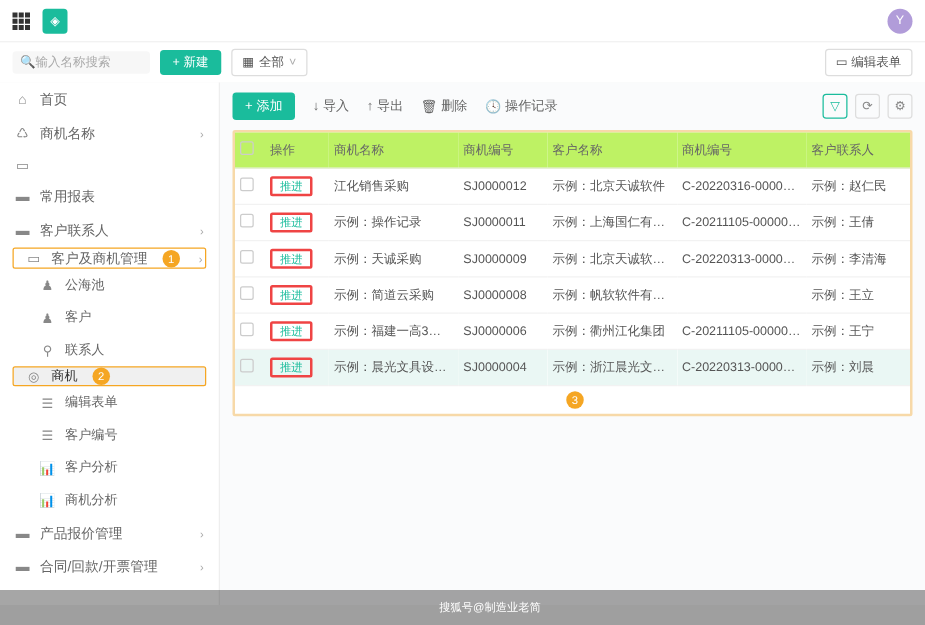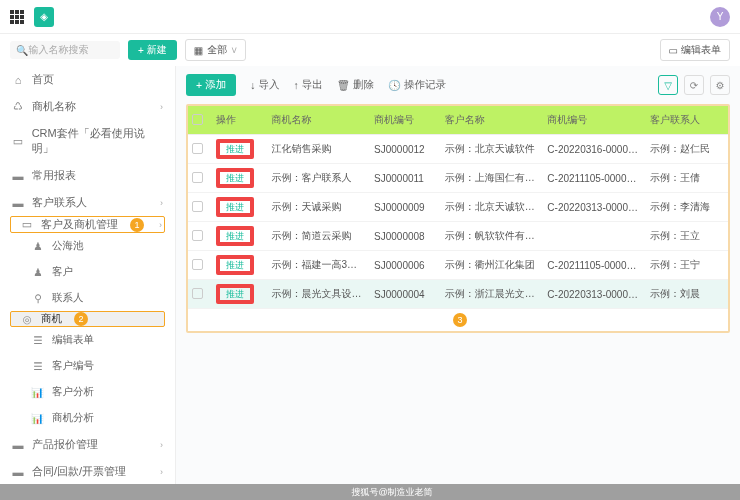--- a/index.html
+++ b/index.html
@@ -29,24 +29,24 @@
 .btn-add { background: #1abc9c; color: #fff; padding: 4px 10px; border-radius: 3px; display: flex; align-items: center; gap: 3px; }
 .tool-link { display: flex; align-items: center; gap: 3px; }
 .tool-icons { margin-left: auto; display: flex; gap: 6px; }
 .tool-icons span { width: 20px; height: 20px; border: 1px solid #ddd; border-radius: 3px; display: flex; align-items: center; justify-content: center; color: #888; font-size: 10px; }
 .tool-icons span.act { border-color: #1abc9c; color: #1abc9c; }
 .table-wrap { border: 2px solid #f7d9a8; border-radius: 2px; background: #fff; }
 table { width: 100%; border-collapse: collapse; font-size: 10px; }
 th { background: #bef264; padding: 7px 4px; text-align: left; color: #666; font-weight: normal; border-bottom: 1px solid #eee; }
 td { padding: 7px 4px; border-bottom: 1px solid #f2f2f2; color: #555; white-space: nowrap; overflow: hidden; text-overflow: ellipsis; max-width: 85px; }
 .cb { width: 11px; height: 11px; border: 1px solid #ccc; border-radius: 2px; display: inline-block; }
-.btn-push { border: 4px solid #ef4444; color: #1abc9c; padding: 1px 6px; border-radius: 2px; font-size: 9px; }
+.btn-push { border: 2px solid #ef4444; color: #1abc9c; padding: 1px 6px; border-radius: 2px; font-size: 9px; }
 tr.sel { background: #eaf7f4; }
 .badge3 { text-align: center; padding: 4px; }
-.footer { position: absolute; bottom: 0; width: 100%; height: 16px; background: rgba(0,0,0,0.35); color: #fff; font-size: 9px; display: flex; align-items: center; justify-content: center; padding-left: 44px; }
+.footer { position: absolute; bottom: 0; width: 100%; height: 28px; background: rgba(0,0,0,0.35); color: #fff; font-size: 9px; display: flex; align-items: center; justify-content: center; padding-left: 44px; }
 </style>
 </head>
 <body>
 
 <div class="topbar">
   <span class="app-icon">
       <span></span>
       <span></span>
       <span></span>
       <span></span>
@@ -86,21 +86,20 @@
         <span class="nav-icon">⌂</span>
         <span>首页</span>
       </div>
       <div class="nav-item">
         <span class="nav-icon">♺</span>
         <span>商机名称</span>
         <span class="chev">›</span>
       </div>
       <div class="nav-item">
         <span class="nav-icon">▭</span>
-        <span>CRM套件「必看使用说明」</span>
       </div>
       <div class="nav-item">
         <span class="nav-icon">▬</span>
         <span>常用报表</span>
       </div>
       <div class="nav-item">
         <span class="nav-icon">▬</span>
         <span>客户联系人</span>
         <span class="chev">›</span>
       </div>
@@ -201,21 +200,21 @@
               <td><span class="btn-push">推进</span></td>
               <td>江化销售采购</td>
               <td>SJ0000012</td>
               <td>示例：北京天诚软件</td>
               <td>C-20220316-0000001</td>
               <td>示例：赵仁民</td>
             </tr>
             <tr>
               <td><span class="cb"></span></td>
               <td><span class="btn-push">推进</span></td>
-              <td>示例：客户联系人</td>
+              <td>示例：操作记录</td>
               <td>SJ0000011</td>
               <td>示例：上海国仁有限...</td>
               <td>C-20211105-0000001</td>
               <td>示例：王倩</td>
             </tr>
             <tr>
               <td><span class="cb"></span></td>
               <td><span class="btn-push">推进</span></td>
               <td>示例：天诚采购</td>
               <td>SJ0000009</td>

